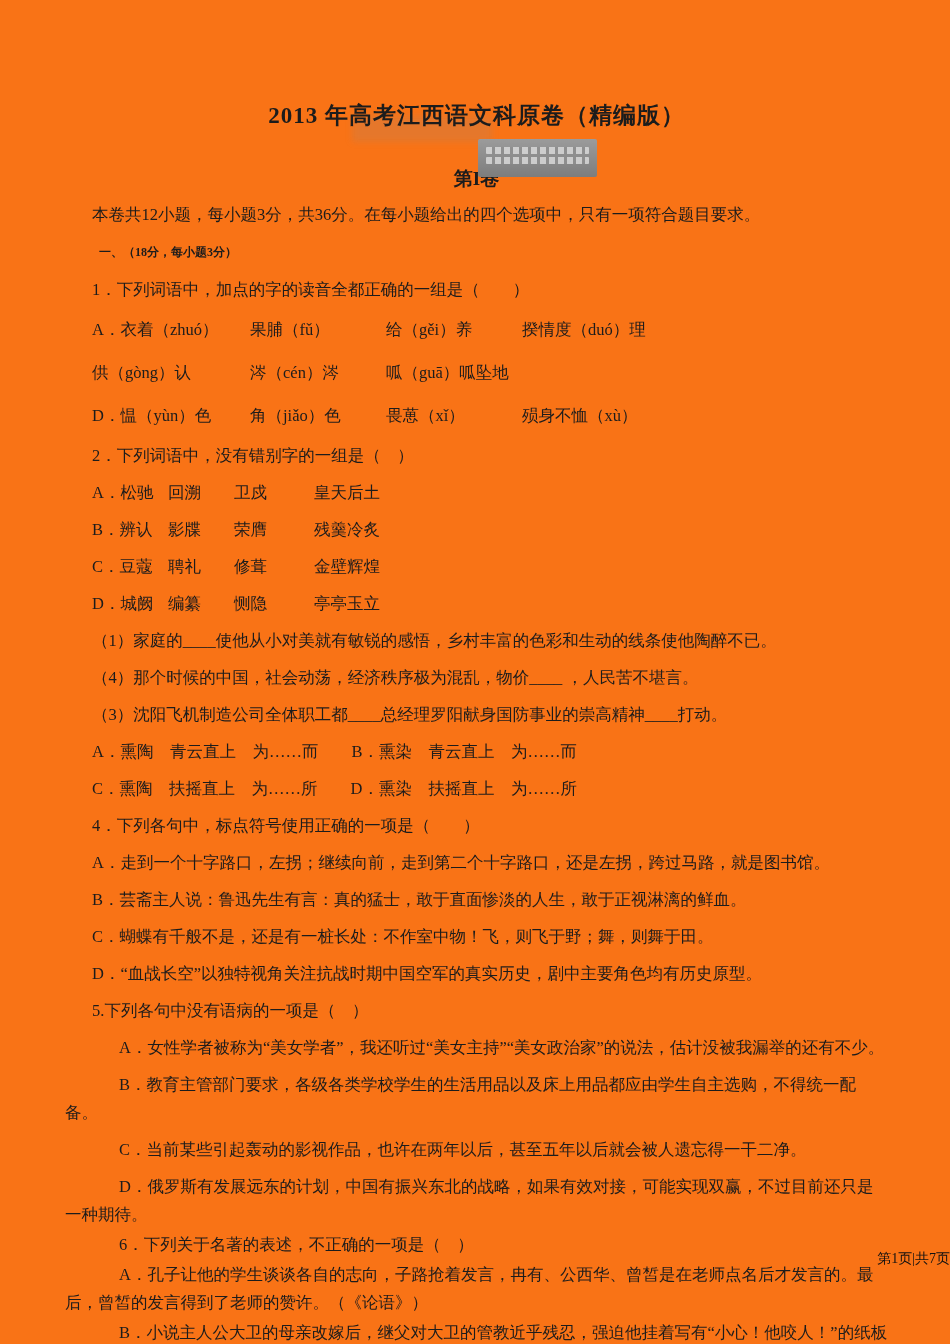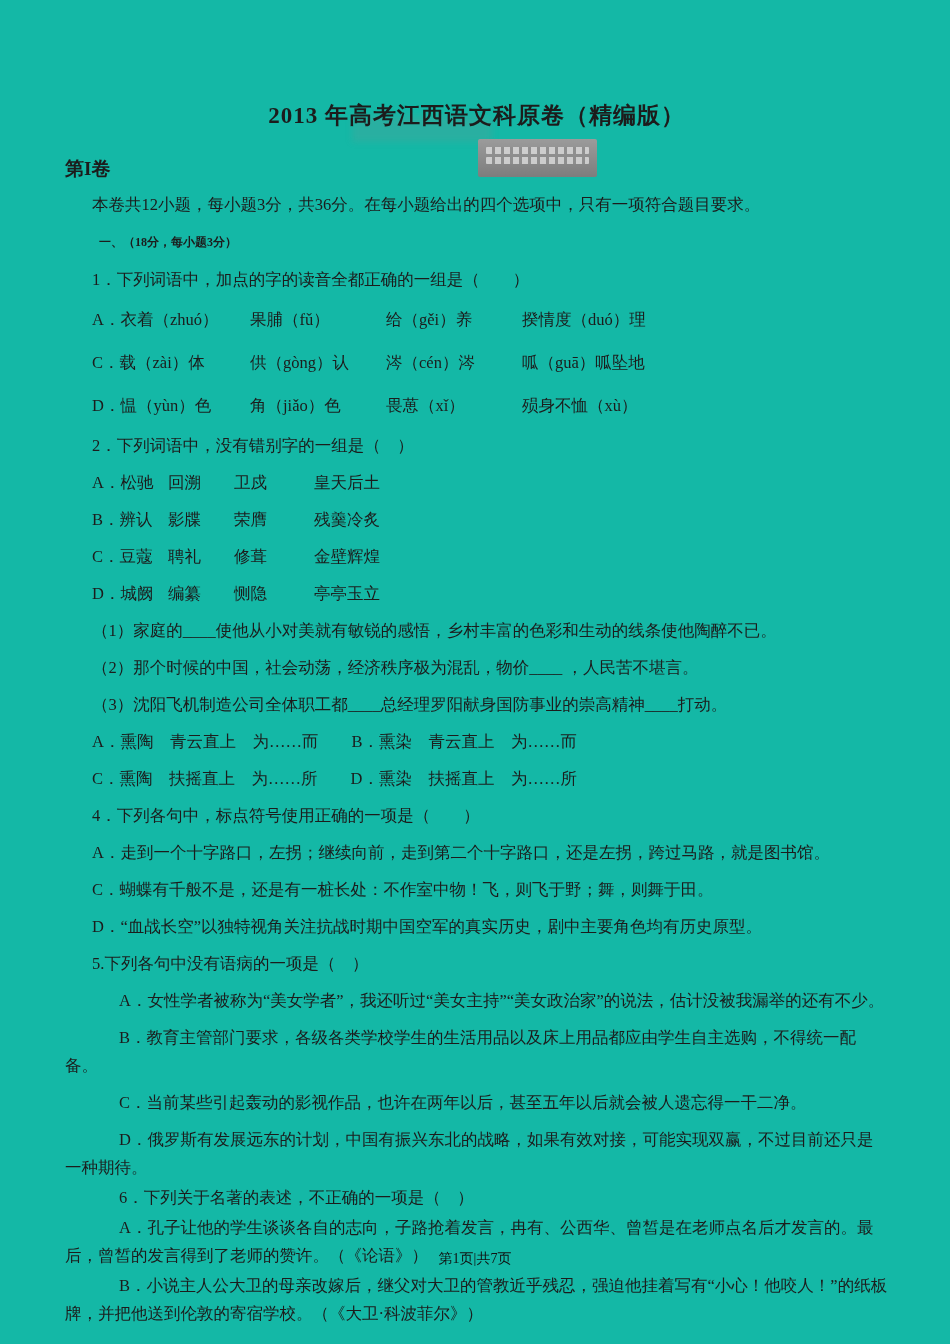--- a/index.html
+++ b/index.html
@@ -1,40 +1,40 @@
 <!DOCTYPE html>
 <html><head>
 <meta charset="utf-8">
 <style>
   html,body{margin:0;padding:0;background:#ffffff;}
   .page{
     position:relative;
     width:950px;height:1344px;
-    background:#14b8a6;
+    background:#f97316;
     font-family:"Liberation Serif","DejaVu Serif",serif;
     color:#1c1c1c;
     overflow:hidden;
   }
   .doc{position:absolute;left:65px;top:100px;width:823px;}
   .title{
     text-align:center;font-size:23px;font-weight:bold;
     letter-spacing:1px;line-height:32px;position:relative;z-index:2;
   }
-  .section{text-align:left;font-weight:bold;font-size:19px;margin-top:24px;line-height:26px;}
+  .section{text-align:center;font-weight:bold;font-size:19px;margin-top:34px;line-height:26px;}
   .part{font-weight:bold;font-size:12px;line-height:30px;text-indent:34px;margin-top:8px;}
   .line{font-size:16.5px;line-height:28px;text-indent:27px;white-space:pre-wrap;margin-top:9px;}
   .intro{}
   .ind3{text-indent:54px;}
   .mt{margin-top:2px;}
   .cols{display:grid;text-indent:0;padding-left:27px;white-space:normal;}
   .q1row{grid-template-columns:158px 136px 136px 1fr;line-height:34px;}
   .q2row{grid-template-columns:76px 66px 80px 1fr;line-height:28px;}
   .footer{
     position:absolute;left:0;right:0;top:1250px;
-    text-align:center;font-size:14px;color:#111;
+    text-align:right;font-size:14px;color:#111;
     font-family:"Liberation Serif","DejaVu Serif",serif;
   }
   .watermark{
     position:absolute;left:478px;top:139px;width:119px;height:38px;
     background:linear-gradient(180deg,#9b9b9b,#7d7d7d);
     border-radius:2px;filter:blur(0.6px);
     padding:5px 8px;box-sizing:border-box;z-index:1;
   }
   .watermark i{
     display:block;height:7px;margin:3px 0;border-radius:1px;opacity:.85;
@@ -62,21 +62,20 @@
     <div class="part">一、（18分，每小题3分）</div>
     <div id="lines">
         <div class="line ">1．下列词语中，加点的字的读音全都正确的一组是（　　）</div>
         <div class="line cols q1row">
           <span>A．衣着（zhuó）</span>
           <span>果脯（fǔ）</span>
           <span>给（gěi）养</span>
           <span>揆情度（duó）理</span>
         </div>
         <div class="line cols q1row">
-          <span>C．载（zài）体</span>
           <span>供（gòng）认</span>
           <span>涔（cén）涔</span>
           <span>呱（guā）呱坠地</span>
         </div>
         <div class="line cols q1row">
           <span>D．愠（yùn）色</span>
           <span>角（jiǎo）色</span>
           <span>畏葸（xǐ）</span>
           <span>殒身不恤（xù）</span>
         </div>
@@ -99,26 +98,27 @@
           <span>修葺</span>
           <span>金壁辉煌</span>
         </div>
         <div class="line cols q2row">
           <span>D．城阙</span>
           <span>编纂</span>
           <span>恻隐</span>
           <span>亭亭玉立</span>
         </div>
         <div class="line ">（1）家庭的____使他从小对美就有敏锐的感悟，乡村丰富的色彩和生动的线条使他陶醉不已。</div>
-        <div class="line ">（2）那个时候的中国，社会动荡，经济秩序极为混乱，物价____ ，人民苦不堪言。</div>
+        <div class="line ">（4）那个时候的中国，社会动荡，经济秩序极为混乱，物价____ ，人民苦不堪言。</div>
         <div class="line ">（3）沈阳飞机制造公司全体职工都____总经理罗阳献身国防事业的崇高精神____打动。</div>
         <div class="line ">A．熏陶　青云直上　为……而　　B．熏染　青云直上　为……而</div>
         <div class="line ">C．熏陶　扶摇直上　为……所　　D．熏染　扶摇直上　为……所</div>
         <div class="line ">4．下列各句中，标点符号使用正确的一项是（　　）</div>
         <div class="line ">A．走到一个十字路口，左拐；继续向前，走到第二个十字路口，还是左拐，跨过马路，就是图书馆。</div>
+        <div class="line ">B．芸斋主人说：鲁迅先生有言：真的猛士，敢于直面惨淡的人生，敢于正视淋漓的鲜血。</div>
         <div class="line ">C．蝴蝶有千般不是，还是有一桩长处：不作室中物！飞，则飞于野；舞，则舞于田。</div>
         <div class="line ">D．“血战长空”以独特视角关注抗战时期中国空军的真实历史，剧中主要角色均有历史原型。</div>
         <div class="line ">5.下列各句中没有语病的一项是（　）</div>
         <div class="line ind3">A．女性学者被称为“美女学者”，我还听过“美女主持”“美女政治家”的说法，估计没被我漏举的还有不少。</div>
         <div class="line ind3">B．教育主管部门要求，各级各类学校学生的生活用品以及床上用品都应由学生自主选购，不得统一配备。</div>
         <div class="line ind3">C．当前某些引起轰动的影视作品，也许在两年以后，甚至五年以后就会被人遗忘得一干二净。</div>
         <div class="line ind3">D．俄罗斯有发展远东的计划，中国有振兴东北的战略，如果有效对接，可能实现双赢，不过目前还只是一种期待。</div>
         <div class="line ind3 mt">6．下列关于名著的表述，不正确的一项是（　）</div>
         <div class="line ind3 mt">A．孔子让他的学生谈谈各自的志向，子路抢着发言，冉有、公西华、曾皙是在老师点名后才发言的。最后，曾皙的发言得到了老师的赞许。（《论语》）</div>
         <div class="line ind3 mt">B．小说主人公大卫的母亲改嫁后，继父对大卫的管教近乎残忍，强迫他挂着写有“小心！他咬人！”的纸板牌，并把他送到伦敦的寄宿学校。（《大卫·科波菲尔》）</div>

